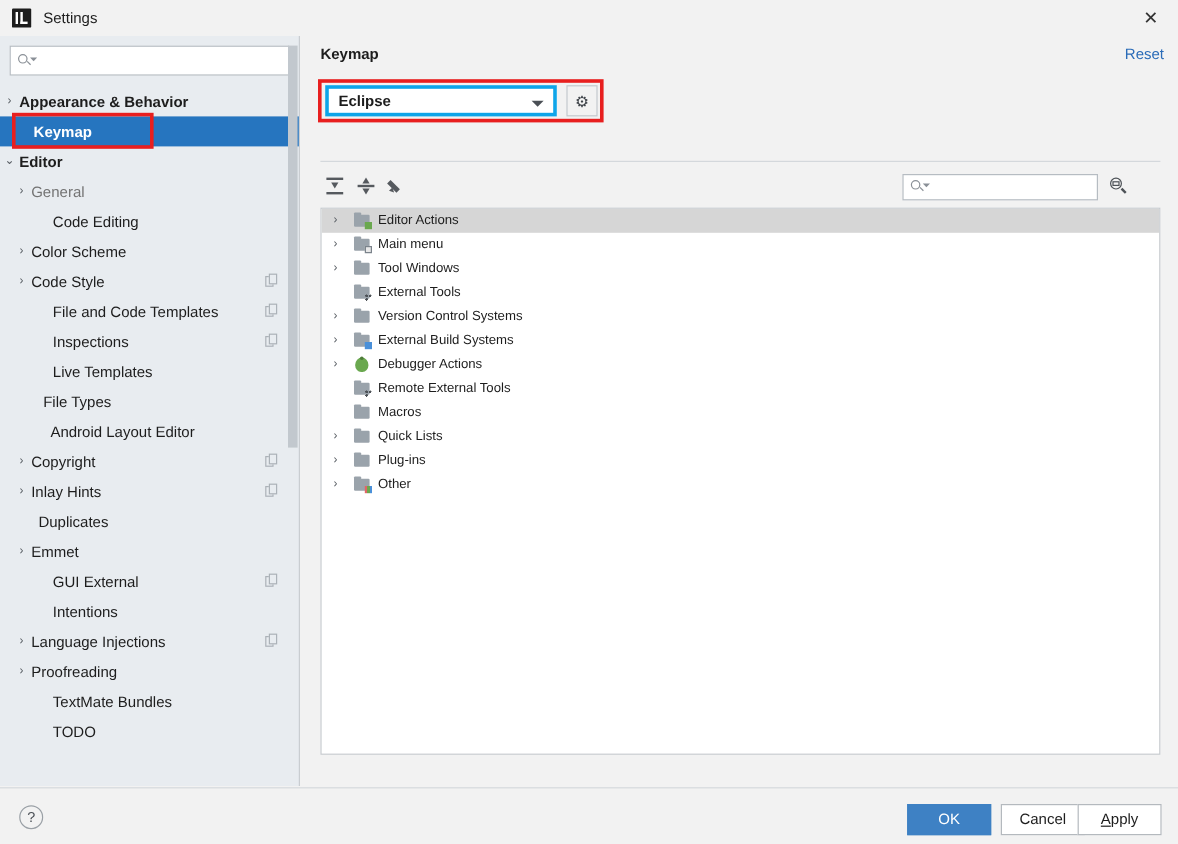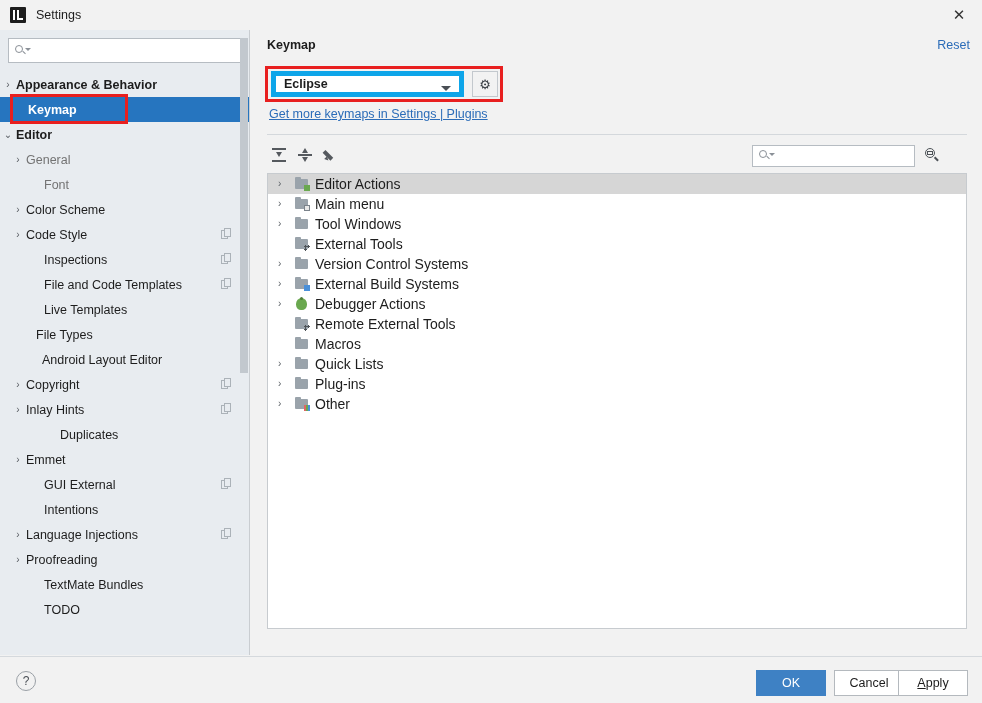--- a/index.html
+++ b/index.html
@@ -220,21 +220,21 @@
     right: 12px; top: 8px;
     font-size: 12.5px;
     color: #2b6cb8;
     cursor: pointer;
   }
   #keymap-select {
     position: absolute;
     left: 20px; top: 41px;
     width: 193px; height: 26px;
     background: #ffffff;
-    border: 5px solid #0ea5e9;
+    border: 3px solid #0ea5e9;
     box-sizing: border-box;
     display: flex;
     align-items: center;
     cursor: pointer;
   }
   #keymap-select-label {
     margin-left: 8px;
     font-size: 12.5px;
     font-weight: bold;
     color: #1d1d1d;
@@ -493,21 +493,21 @@
   }
   .bug::before {
     content: "";
     position: absolute;
     left: 4px; top: -1px;
     width: 3px; height: 3px;
     background: #4f7c3a;
     border-radius: 50%;
   }
   .t-label {
-    font-size: 14px;
+    font-size: 11px;
     color: #1d1d1d;
     white-space: nowrap;
   }
 
   
   #footer {
     position: absolute;
     left: 0; top: 656px;
     width: 982px; height: 47px;
     background: #f2f2f2;
@@ -585,45 +585,45 @@
       <div class="s-item">
         <span class="s-arrow">⌄</span>
         <span class="s-label bold">Editor</span>
       </div>
       <div class="s-item" style="padding-left: 10px;">
         <span class="s-arrow">›</span>
         <span class="s-label blue">General</span>
       </div>
       <div class="s-item" style="padding-left: 28px;">
         <span class="s-arrow none">›</span>
-        <span class="s-label blue">Font</span>
+        <span class="s-label">Code Editing</span>
       </div>
       <div class="s-item" style="padding-left: 10px;">
         <span class="s-arrow">›</span>
         <span class="s-label">Color Scheme</span>
       </div>
       <div class="s-item" style="padding-left: 10px;">
         <span class="s-arrow">›</span>
         <span class="s-label">Code Style</span>
         <span class="s-copy">
           <span class="b1"></span>
           <span class="b2"></span>
         </span>
       </div>
       <div class="s-item" style="padding-left: 28px;">
         <span class="s-arrow none">›</span>
-        <span class="s-label">Inspections</span>
+        <span class="s-label">File and Code Templates</span>
         <span class="s-copy">
           <span class="b1"></span>
           <span class="b2"></span>
         </span>
       </div>
       <div class="s-item" style="padding-left: 28px;">
         <span class="s-arrow none">›</span>
-        <span class="s-label">File and Code Templates</span>
+        <span class="s-label">Inspections</span>
         <span class="s-copy">
           <span class="b1"></span>
           <span class="b2"></span>
         </span>
       </div>
       <div class="s-item" style="padding-left: 28px;">
         <span class="s-arrow none">›</span>
         <span class="s-label">Live Templates</span>
       </div>
       <div class="s-item" style="padding-left: 20px;">
@@ -643,21 +643,21 @@
         </span>
       </div>
       <div class="s-item" style="padding-left: 10px;">
         <span class="s-arrow">›</span>
         <span class="s-label">Inlay Hints</span>
         <span class="s-copy">
           <span class="b1"></span>
           <span class="b2"></span>
         </span>
       </div>
-      <div class="s-item" style="padding-left: 44px;">
+      <div class="s-item" style="padding-left: 16px;">
         <span class="s-arrow none">›</span>
         <span class="s-label">Duplicates</span>
       </div>
       <div class="s-item" style="padding-left: 10px;">
         <span class="s-arrow">›</span>
         <span class="s-label">Emmet</span>
       </div>
       <div class="s-item" style="padding-left: 28px;">
         <span class="s-arrow none">›</span>
         <span class="s-label">GUI External</span>
@@ -705,21 +705,20 @@
     <span id="keymap-select-label">Eclipse</span>
     <span id="keymap-select-arrow"></span>
   </div>
 
   <div id="gear-btn">
     <span class="gear-glyph">⚙</span>
   </div>
 
   <div id="keymap-highlight-box"></div>
 
-  <div id="plugins-link">Get more keymaps in Settings | Plugins</div>
 
   <div id="toolbar-sep"></div>
 
   <div id="tool-row">
     <div class="tool-btn" style="left:0px;">
       <span class="ic-expand">
           <span class="ln t"></span>
           <span class="ar"></span>
           <span class="ln b"></span>
         </span>

